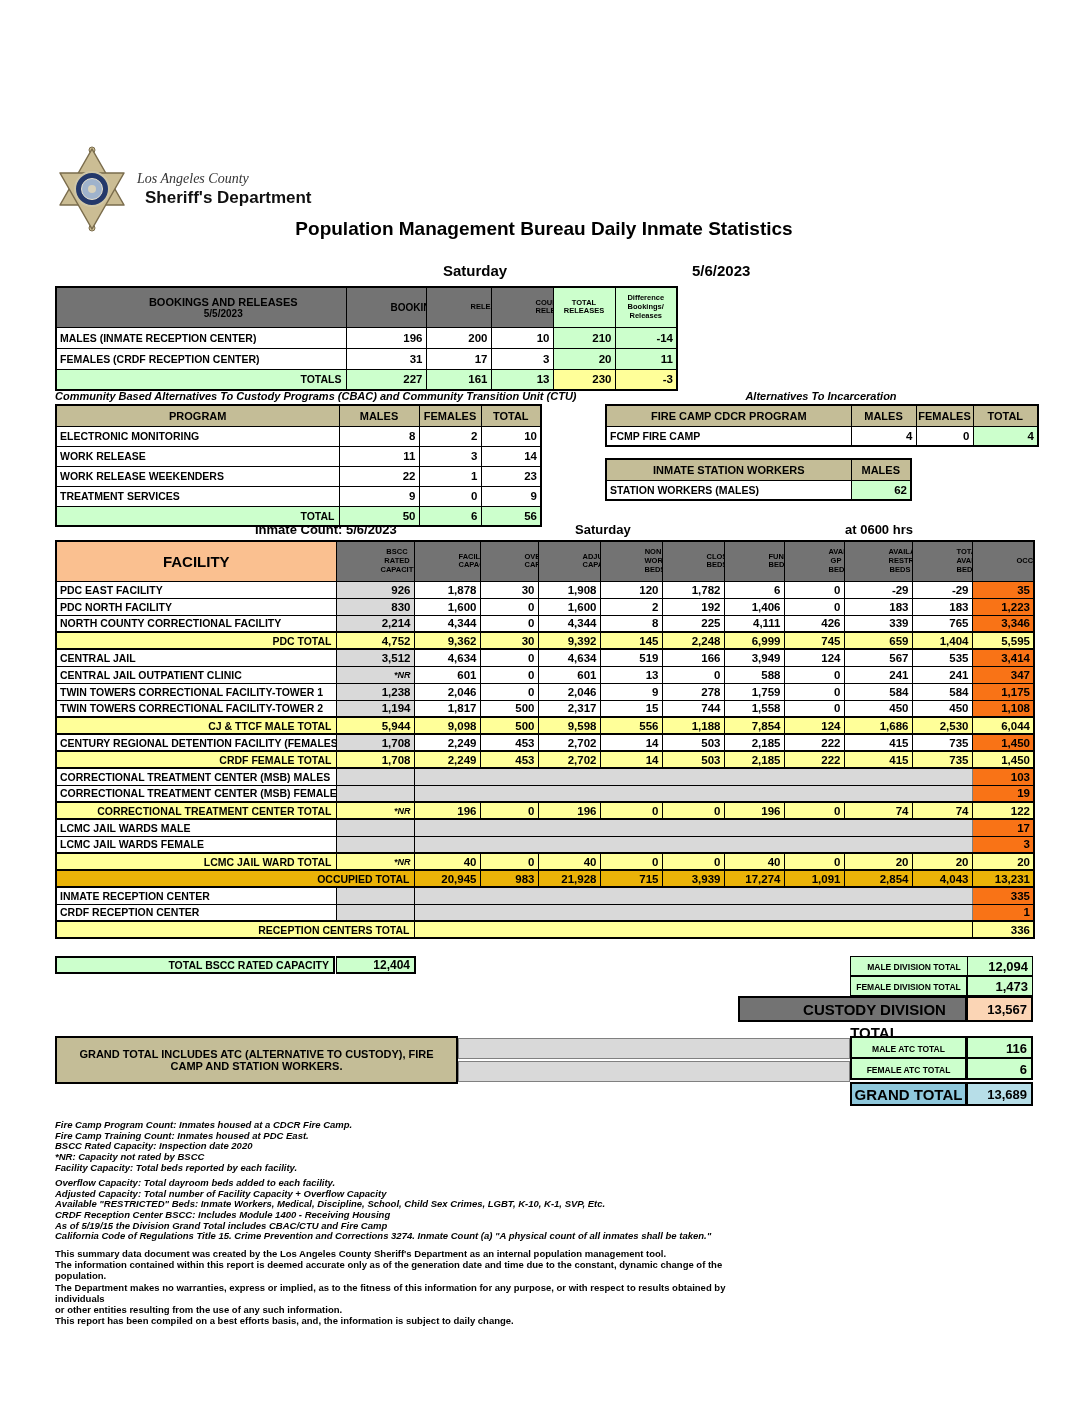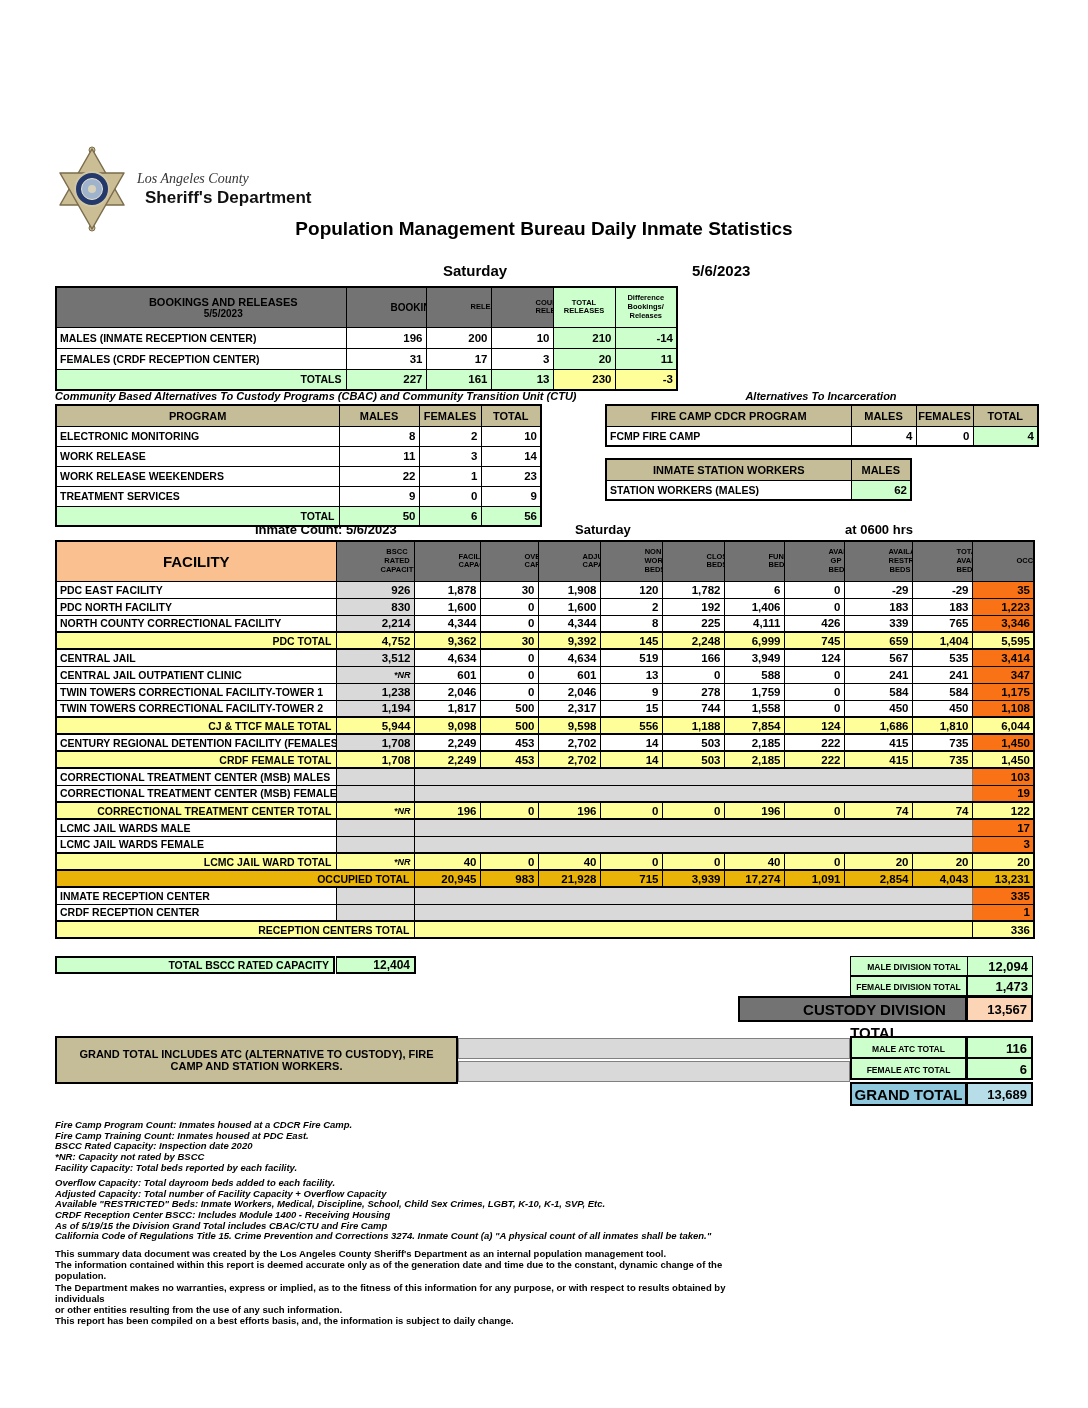--- a/index.html
+++ b/index.html
@@ -392,21 +392,21 @@
           <td class="lbl right">CJ &amp; TTCF MALE TOTAL</td>
           <td class="num">5,944</td>
           <td class="num">9,098</td>
           <td class="num">500</td>
           <td class="num">9,598</td>
           <td class="num">556</td>
           <td class="num">1,188</td>
           <td class="num">7,854</td>
           <td class="num">124</td>
           <td class="num">1,686</td>
-          <td class="num">1,810</td>
+          <td class="num">2,530</td>
           <td class="num">6,044</td>
         </tr>
         <tr>
           <td class="lbl">CENTURY REGIONAL DETENTION FACILITY (FEMALES)</td>
           <td class="num gray">1,708</td>
           <td class="num">2,249</td>
           <td class="num">453</td>
           <td class="num">2,702</td>
           <td class="num">14</td>
           <td class="num">503</td>

